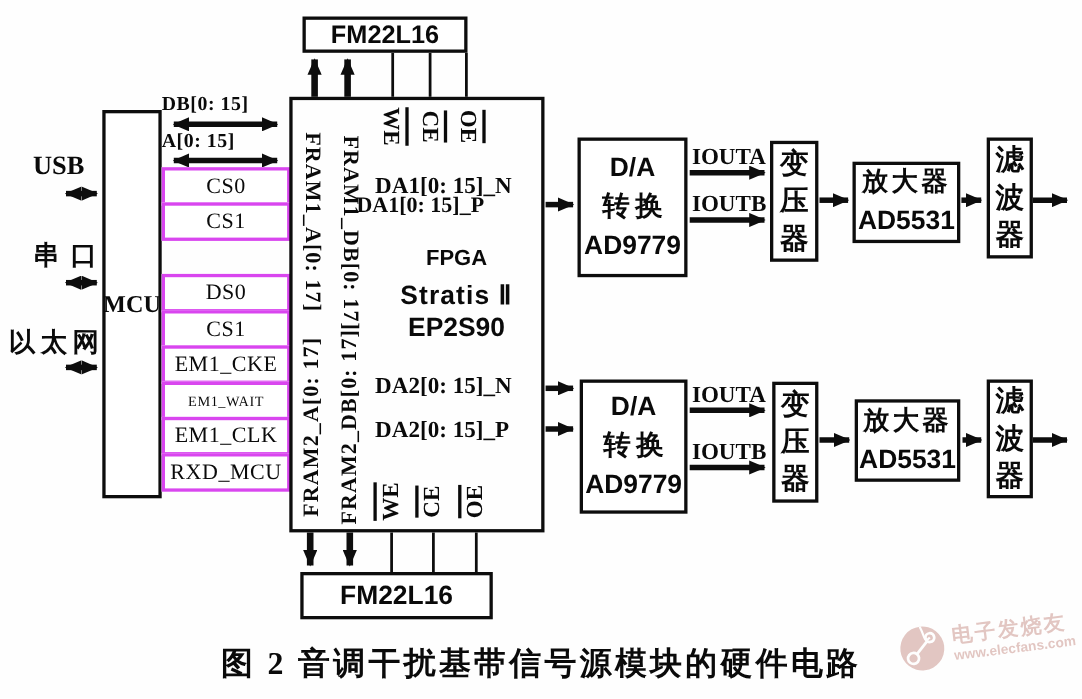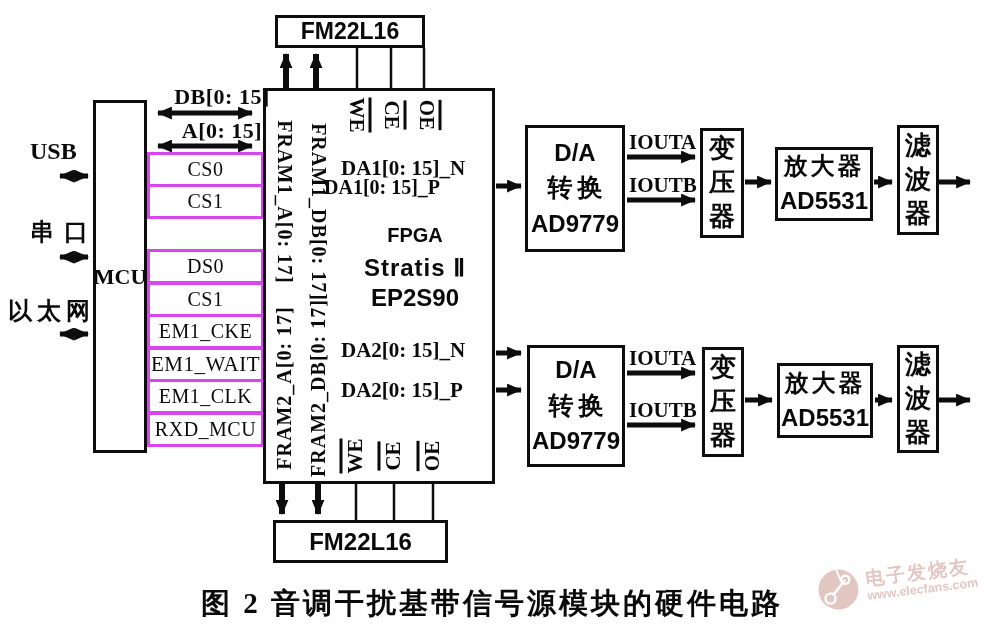--- a/index.html
+++ b/index.html
@@ -4,22 +4,22 @@
 <style>
   html,body{margin:0;padding:0;background:#ffffff;}
   #canvas{position:relative;width:984px;height:635px;background:#fefefe;overflow:hidden;
           font-family:"Liberation Serif",serif;color:#0a0a0a;}
   .box{position:absolute;border:3px solid #0d0d0d;background:#fff;box-sizing:border-box;
        display:flex;align-items:center;justify-content:center;z-index:2;}
   .lbl{position:absolute;white-space:nowrap;font-weight:700;z-index:2;}
   .cell{position:absolute;left:147px;width:117px;height:35px;border:3px solid #d946ef;background:#fff;
         box-sizing:border-box;display:flex;align-items:center;justify-content:center;
         font-weight:400;font-size:20px;z-index:2;letter-spacing:0.5px;}
-  .busarrowlbl{position:absolute;left:164px;width:116px;text-align:center;font-weight:700;
-        font-size:22px;z-index:2;letter-spacing:0.5px;}
+  .busarrowlbl{position:absolute;left:147px;width:116px;font-weight:700;
+        font-size:18px;z-index:2;letter-spacing:0.5px;}
   .rot{position:absolute;white-space:nowrap;font-weight:700;z-index:2;
        transform:translate(-50%,-50%) rotate(90deg);}
   .rotccw{position:absolute;white-space:nowrap;font-weight:700;z-index:2;
        transform:translate(-50%,-50%) rotate(-90deg);}
   .ov{text-decoration:overline;text-decoration-thickness:2.5px;}
   .sans{font-family:"Liberation Sans",sans-serif;}
   .cjkstack{width:1.05em;line-height:1.3;word-break:break-all;text-align:center;
             font-weight:700;font-size:26px;}
   .dacline{line-height:1.45;text-align:center;font-weight:700;}
   #svglayer{position:absolute;left:0;top:0;z-index:1;}
@@ -135,21 +135,21 @@
     <span class="lbl" style="position:static;font-size:22px;">MCU</span>
   </div>
 
   <div class="busarrowlbl" style="top:84px;">DB[0: 15]</div>
   <div class="busarrowlbl" style="top:118px;">A[0: 15]</div>
   <div class="cell" style="top:152px;">CS0</div>
   <div class="cell" style="top:184px;">CS1</div>
   <div class="cell" style="top:249px;">DS0</div>
   <div class="cell" style="top:282px;">CS1</div>
   <div class="cell" style="top:314px;">EM1_CKE</div>
-  <div class="cell" style="top:347px;font-size:21px;">EM1_WAIT</div>
+  <div class="cell" style="top:347px;font-size:13px;">EM1_WAIT</div>
   <div class="cell" style="top:379px;">EM1_CLK</div>
   <div class="cell" style="top:412px;">RXD_MCU</div>
 
   <div class="box" style="left:275px;top:15px;width:150px;height:33px;">
     <span class="lbl sans" style="position:static;font-size:23px;">FM22L16</span>
   </div>
 
   <div class="box" style="left:263px;top:88px;width:232px;height:396px;background:transparent;"></div>
   <div class="rot" style="left:284px;top:202px;font-size:20px;letter-spacing:1px;">FRAM1_A[0: 17]</div>
   <div class="rot" style="left:318px;top:212px;font-size:20px;letter-spacing:1px;">FRAM1_DB[0: 17]</div>

